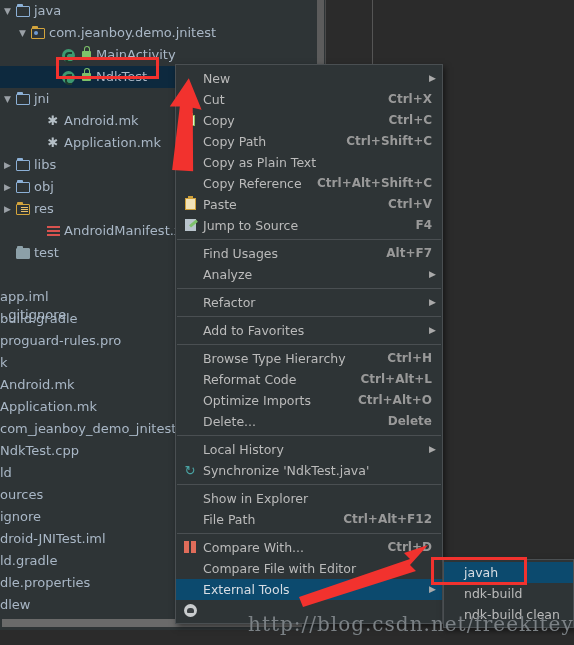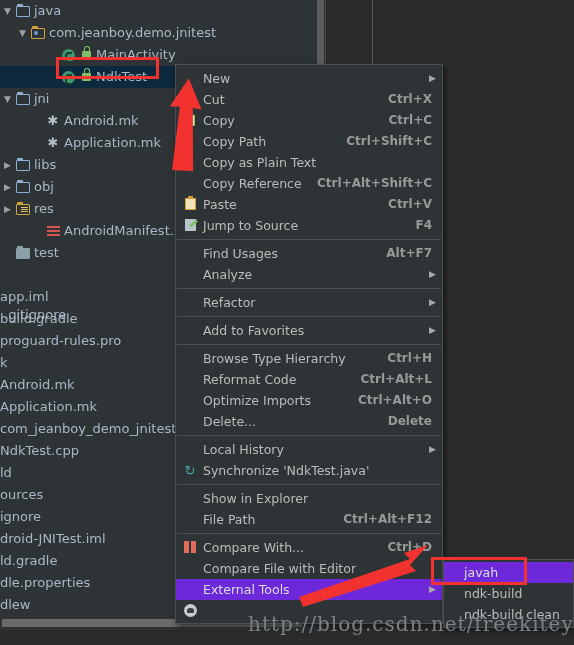--- a/index.html
+++ b/index.html
@@ -218,21 +218,21 @@
   }
   .menu-item {
     position: relative;
     height: 21px;
     line-height: 21px;
     font-size: 12.5px;
     color: #bbbbbb;
     white-space: nowrap;
   }
   .menu-item.highlight {
-    background: #6d28d9;
+    background: #0c4a6e;
     color: #d8dde3;
   }
   .menu-item .mi-icon {
     position: absolute;
     left: 4px; top: 0;
     width: 20px; height: 21px;
     text-align: center;
   }
   .menu-item .mi-label {
     position: absolute;

